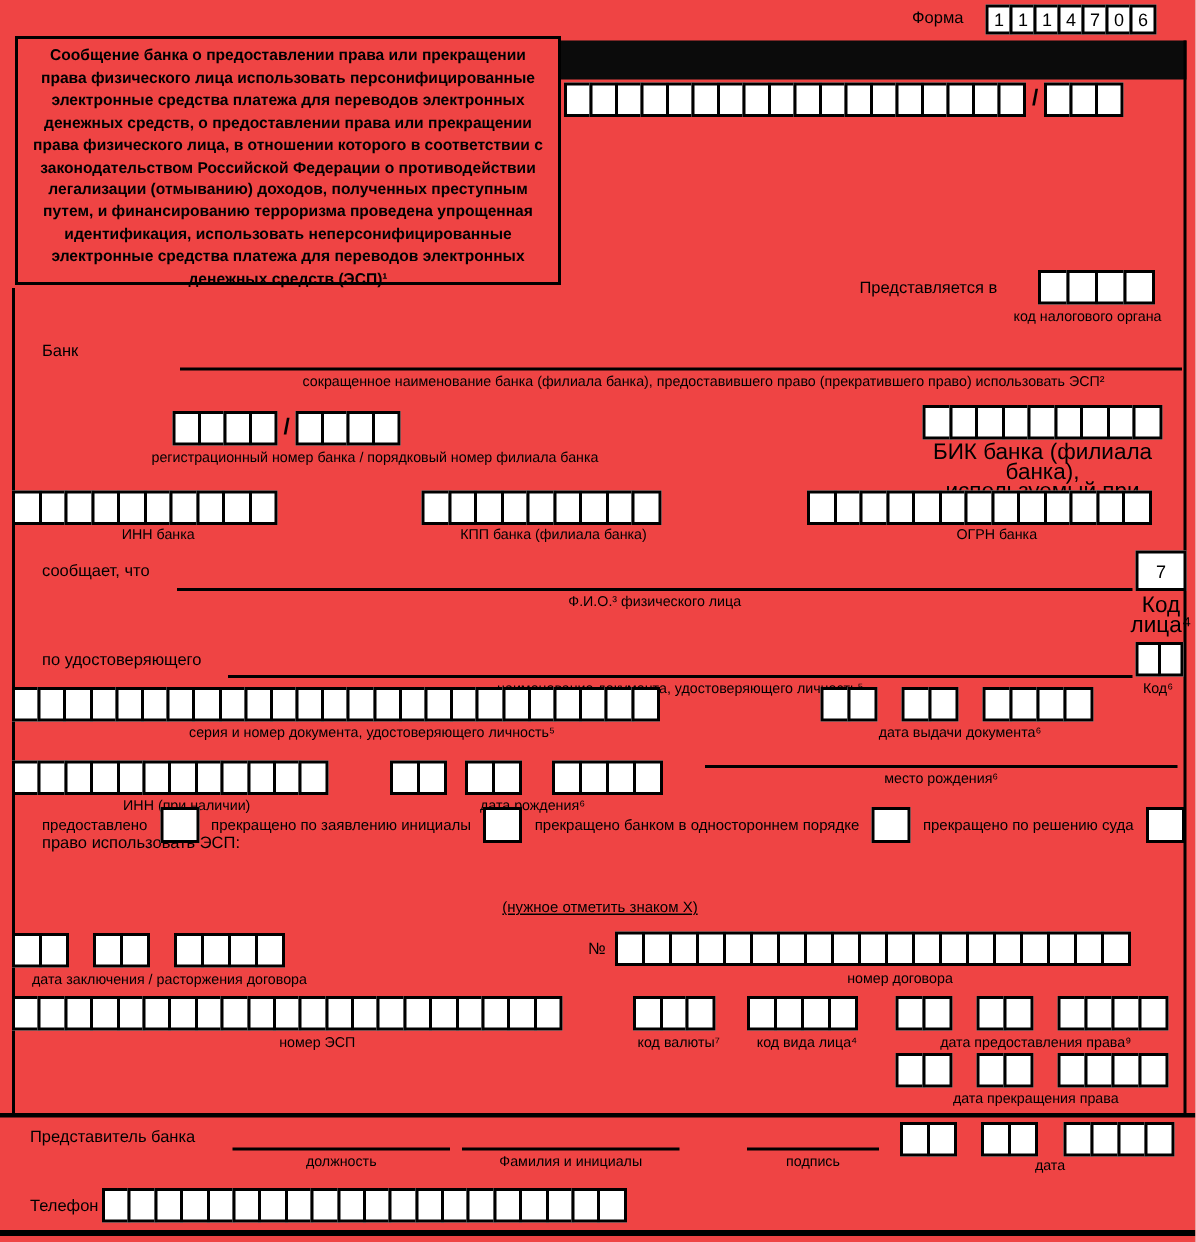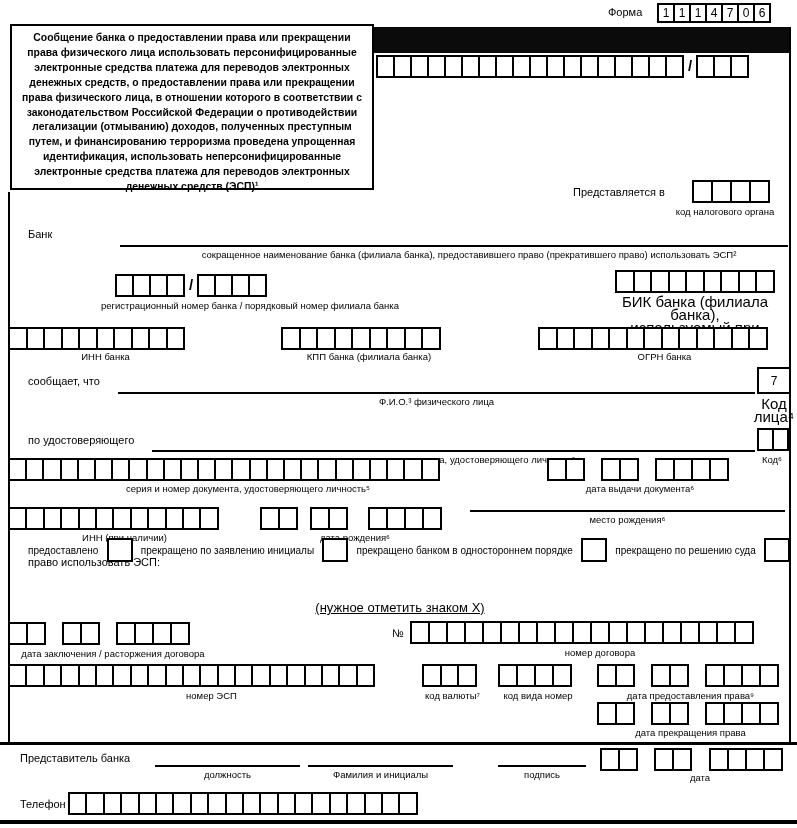--- a/index.html
+++ b/index.html
@@ -1,35 +1,35 @@
 <!DOCTYPE html>
 <html><head>
 <meta charset="utf-8">
 <style>
   html,body{margin:0;padding:0;background:#e8e8e8;}
-  .page{position:relative;width:797px;height:828px;background:#ffffff;margin:0 auto;
+  .page{position:relative;width:797px;height:828px;background:#ef4444;margin:0 auto;
         font-family:"Liberation Sans","DejaVu Sans",sans-serif;color:#000;overflow:hidden;}
   .abs{position:absolute;}
   .label{font-size:11px;white-space:nowrap;}
   .caption{font-size:9.5px;white-space:nowrap;text-align:center;}
   .cells{display:flex;align-items:flex-start;}
   .cell{box-sizing:border-box;flex:0 0 auto;width:var(--w,19px);height:var(--h,23px);
         border:2px solid #000;margin-left:-2px;background:#fff;display:flex;
         align-items:center;justify-content:center;font-size:12px;}
   .cells .cell:first-child{margin-left:0;}
   .grp{display:flex;}
   .slash{font-size:15px;font-weight:bold;padding:2px 4px 0 4px;}
   .uline{border-bottom:2px solid #000;}
   .hline{background:#000;}
   .header-box{box-sizing:border-box;border:2px solid #000;font-weight:bold;
         font-size:10.4px;line-height:14.9px;text-align:center;padding:5px 6px;}
   .blackbar{background:#0b0b0b;}
   .checkbox{box-sizing:border-box;width:26px;height:24px;border:2px solid #000;background:#fff;}
   .esp-row{display:flex;align-items:center;font-size:10px;white-space:nowrap;}
-  .note{font-size:13px;text-decoration:underline;text-align:center;}
+  .note{font-size:10px;text-decoration:underline;text-align:center;}
   .cap2{font-size:15px;line-height:13px;text-align:center;}
 </style>
 </head>
 <body>
 
 <div class="page">
 
   <div class="abs label" style="left:608px;top:6px;">Форма</div>
   <div class="abs cells" style="left:657px;top:3px;--w:18px;--h:20px;">
       <span class="cell">1</span>
@@ -353,21 +353,21 @@
       <span class="cell"></span>
       <span class="cell"></span>
     </div>
   <div class="abs caption" style="left:405px;top:690px;width:95px;">код валюты⁷</div>
   <div class="abs cells" style="left:498px;top:664px;--w:20px;">
       <span class="cell"></span>
       <span class="cell"></span>
       <span class="cell"></span>
       <span class="cell"></span>
     </div>
-  <div class="abs caption" style="left:488px;top:690px;width:100px;">код вида номер</div>
+  <div class="abs caption" style="left:488px;top:690px;width:100px;">код вида лица⁴</div>
   <div class="abs cells" style="left:597px;top:664px;--w:20px;">
     <span class="grp">
         <span class="cell"></span>
         <span class="cell"></span>
       </span>
     <span style="width:16px;"></span>
     <span class="grp">
         <span class="cell"></span>
         <span class="cell"></span>
       </span>

